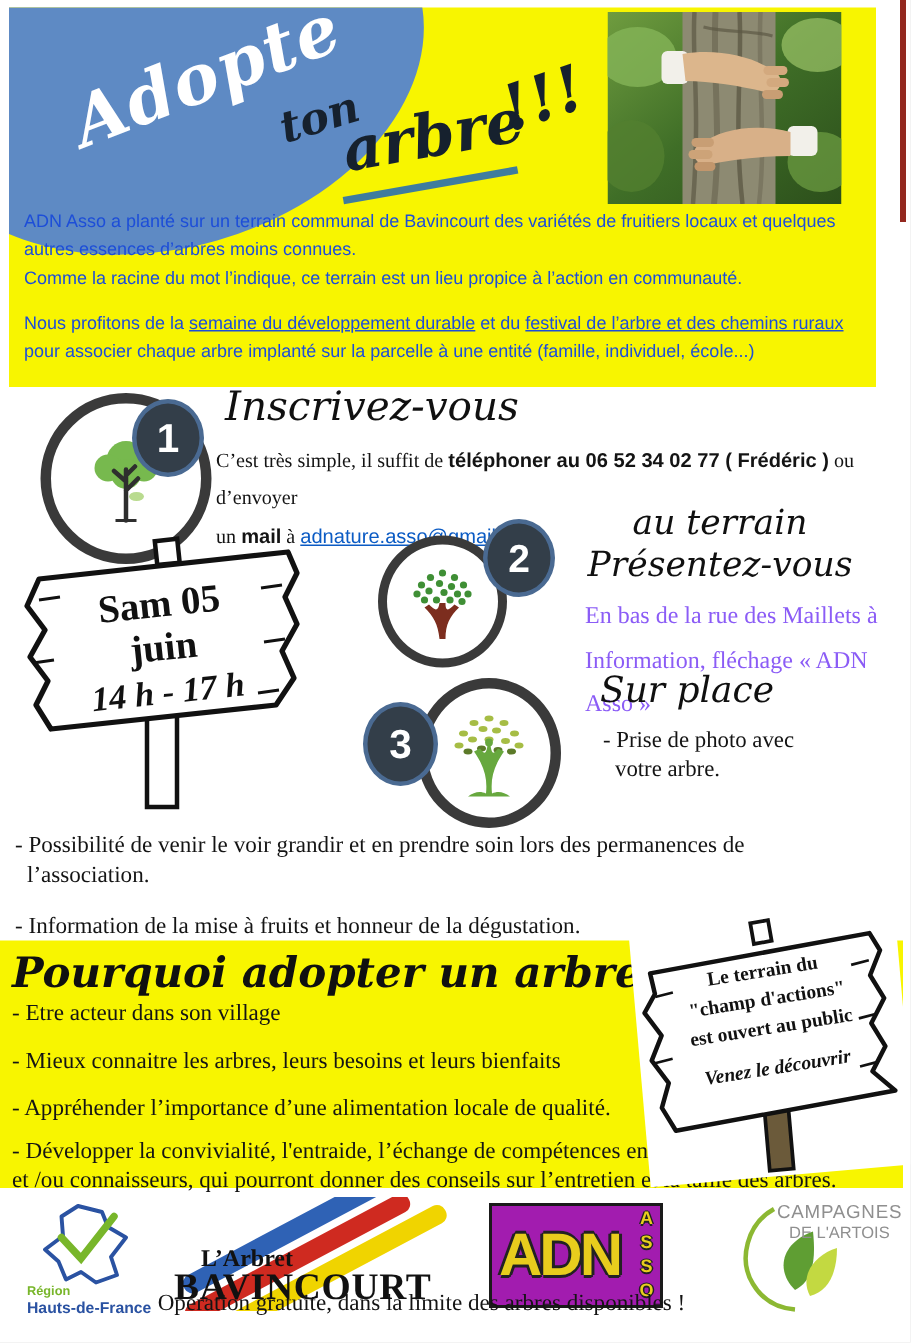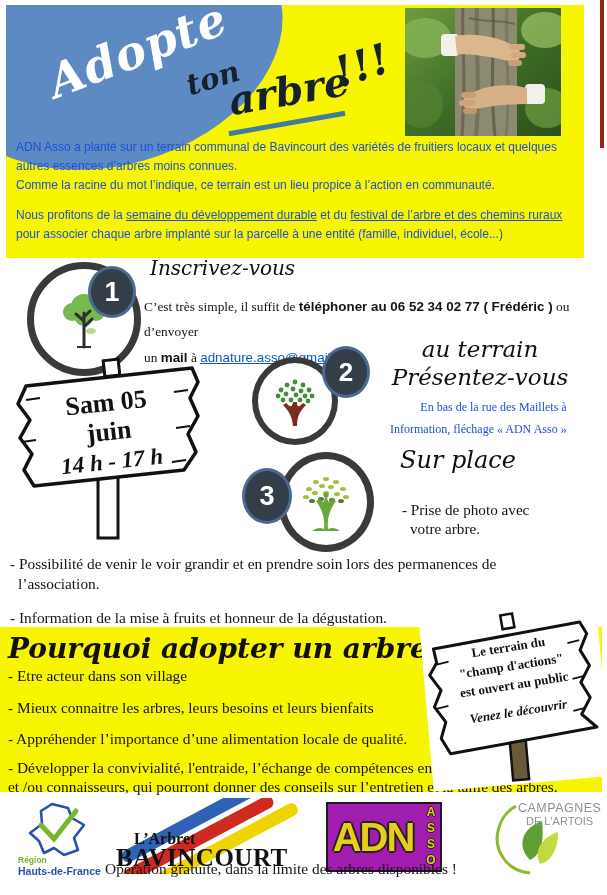--- a/index.html
+++ b/index.html
@@ -35,31 +35,31 @@
   .ring2{left:252px;top:357px;width:74px;height:76px;border-width:6px;}
   .ring3{left:278px;top:452px;width:82px;height:86px;}
   .badge{position:absolute;border-radius:50%;background:#333E49;border:3px solid #4a6a92;
          color:#fff;display:flex;align-items:center;justify-content:center;
          font-family:"Liberation Sans",sans-serif;font-weight:bold;}
   .badge1{left:88px;top:266px;width:42px;height:46px;font-size:27px;}
   .badge2{left:322px;top:346px;width:42px;height:46px;font-size:26px;}
   .badge3{left:242px;top:468px;width:44px;height:50px;font-size:27px;}
 
   .h-script{position:absolute;font-family:"DejaVu Serif",serif;font-style:italic;color:#101010;}
-  .h1{left:150px;top:256px;font-size:20px;}
+  .h1{left:150px;top:256px;font-size:27px;}
   .h2{left:382px;top:336px;width:196px;font-size:23px;text-align:center;line-height:1.2;}
   .h3{left:400px;top:446px;font-size:24px;}
   .h4{left:8px;top:632px;font-size:28px;font-weight:bold;}
 
   .step1-body{position:absolute;left:144px;top:294px;width:450px;font-size:13.4px;line-height:1.9;color:#141414;}
   .sansb{font-family:"Liberation Sans",sans-serif;font-weight:bold;margin-top:24px;}
   .email{font-family:"Liberation Sans",sans-serif;color:#0B5BC4;text-decoration:underline;}
 
-  .step2-body{position:absolute;left:390px;top:396px;font-size:12px;line-height:1.85;color:#1d4ed8;text-align:right;}
-  .step3-body{position:absolute;left:402px;top:484px;font-size:15.2px;line-height:1.25;color:#141414;margin-top:16px;}
+  .step2-body{position:absolute;left:390px;top:396px;font-size:16px;line-height:1.85;color:#8b5cf6;}
+  .step3-body{position:absolute;left:402px;top:484px;font-size:15.2px;line-height:1.25;color:#141414;}
   .step3-body .b2{margin-top:17px;}
   .ind{padding-left:8px;}
 
   .benefits{position:absolute;left:10px;top:554px;width:586px;font-size:15.4px;line-height:1.3;color:#141414;}
   .benefits .b2{margin-top:14px;}
 
   
   .why-block{position:absolute;left:0;top:627px;width:602px;height:165px;background:#F8F500;}
   .why-b{position:absolute;left:8px;font-size:15.4px;color:#141414;width:590px;line-height:1.25;}
   .why-b1{top:666px;}.why-b2{top:698px;}.why-b3{top:729px;}.why-b4{top:758px;}

